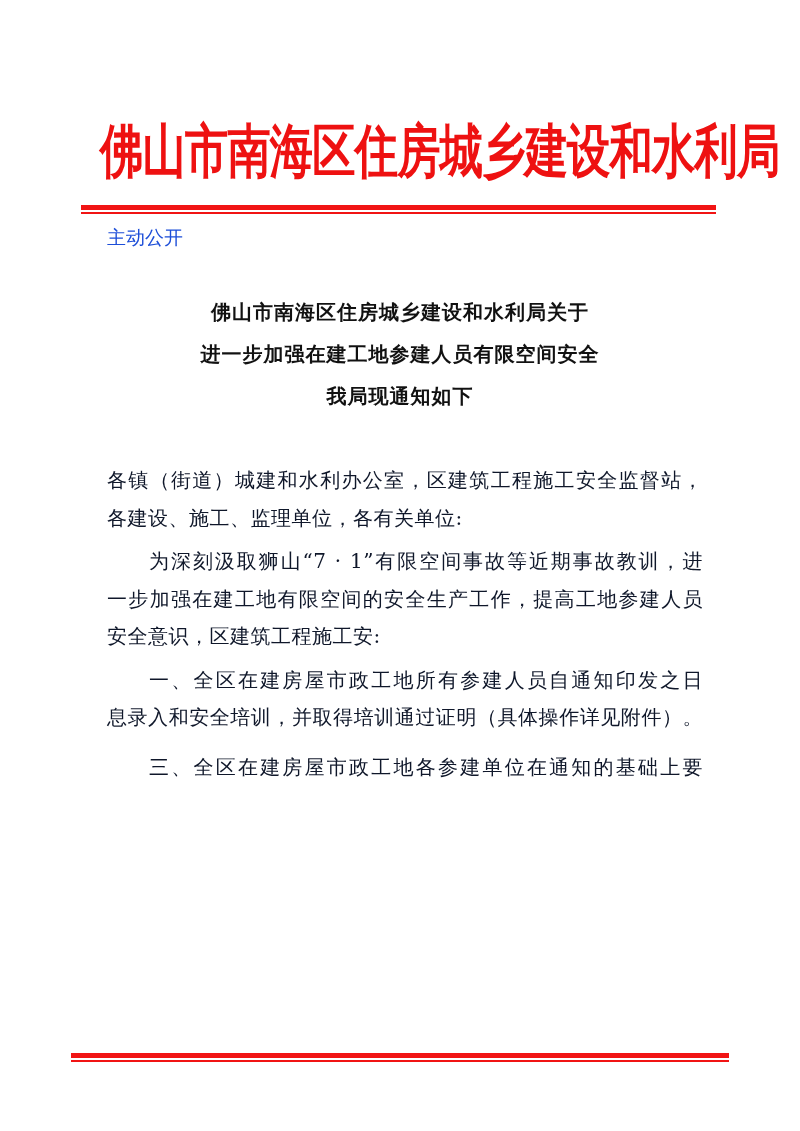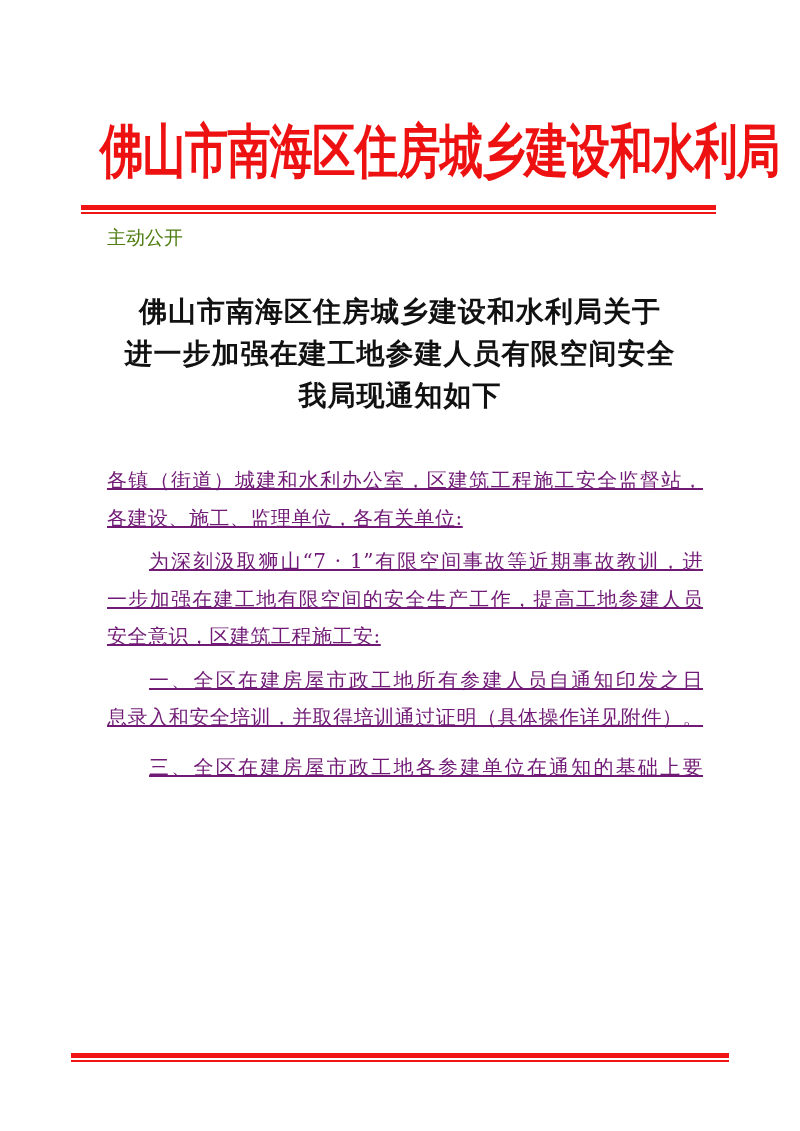--- a/index.html
+++ b/index.html
@@ -61,48 +61,47 @@
       top: 1053px;
       width: 658px;
     }
     .disclosure {
       position: absolute;
       left: 107px;
       top: 226px;
       font-family: Liberation Serif, serif;
       font-size: 19px;
       line-height: 24px;
-      color: #4d7c0f;
+      color: #1d4ed8;
     }
     .doc-title {
       position: absolute;
       left: 100px;
       top: 291px;
       width: 600px;
       text-align: center;
       font-family: "DejaVu Serif", "Liberation Serif", serif;
       font-weight: bold;
-      font-size: 28px;
+      font-size: 20px;
       line-height: 42px;
       color: #111;
     }
     .doc-title .tline {
       display: block;
       white-space: nowrap;
       letter-spacing: 1px;
     }
     .body-text {
       position: absolute;
       left: 107px;
       top: 462px;
       width: 596px;
       font-family: "DejaVu Serif", "Liberation Serif", serif;
       font-size: 20px;
-      color: #701a75;
-      text-decoration: underline;
+      color: #0f172a;
     }
     .body-text .bline {
       display: block;
       height: 37.5px;
       line-height: 37.5px;
       white-space: nowrap;
       text-align: justify;
       text-align-last: justify;
       letter-spacing: 0.5px;
     }

